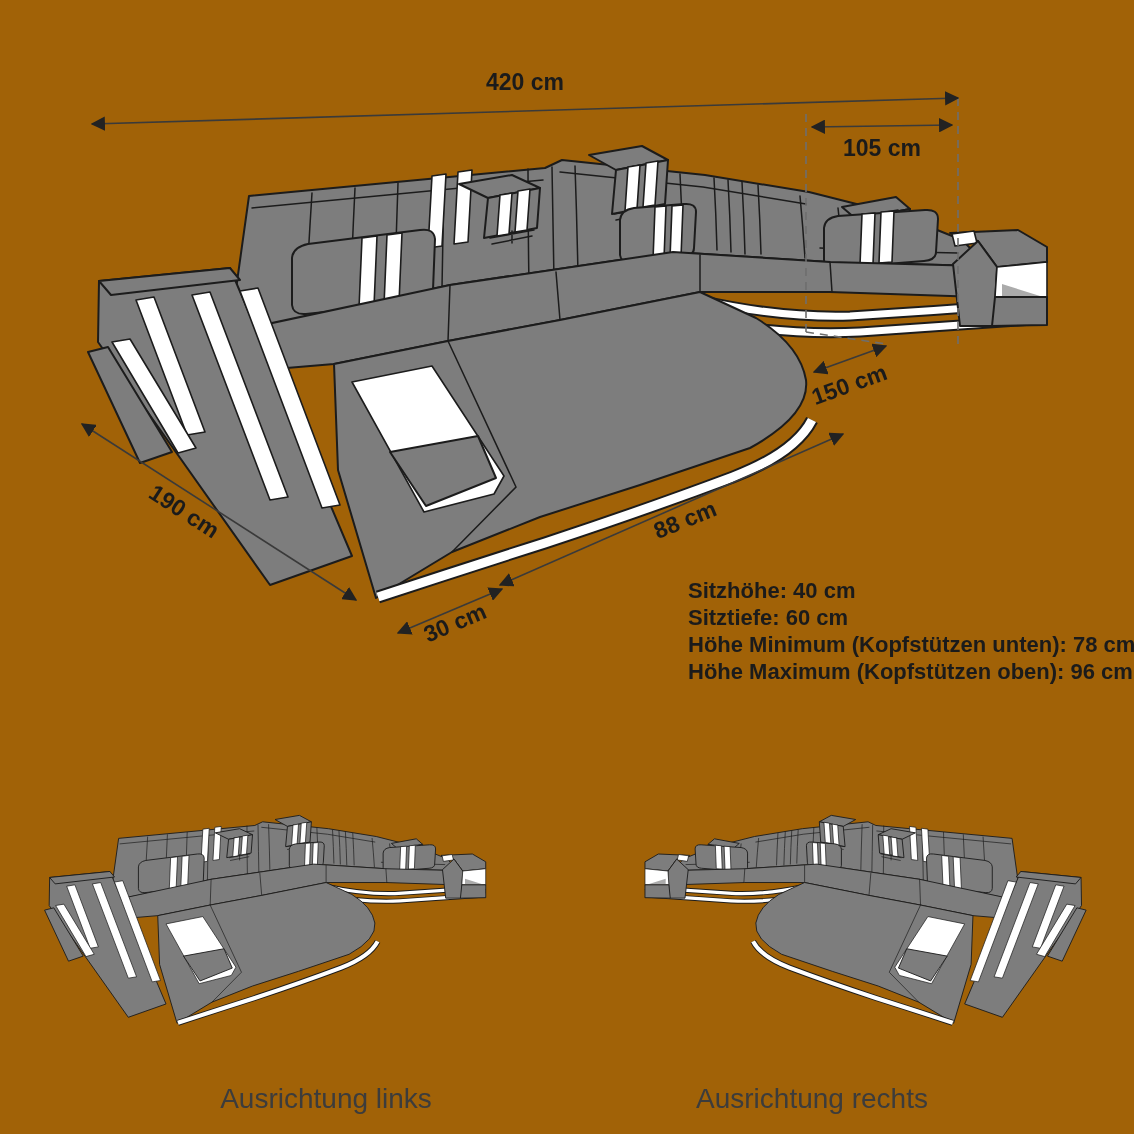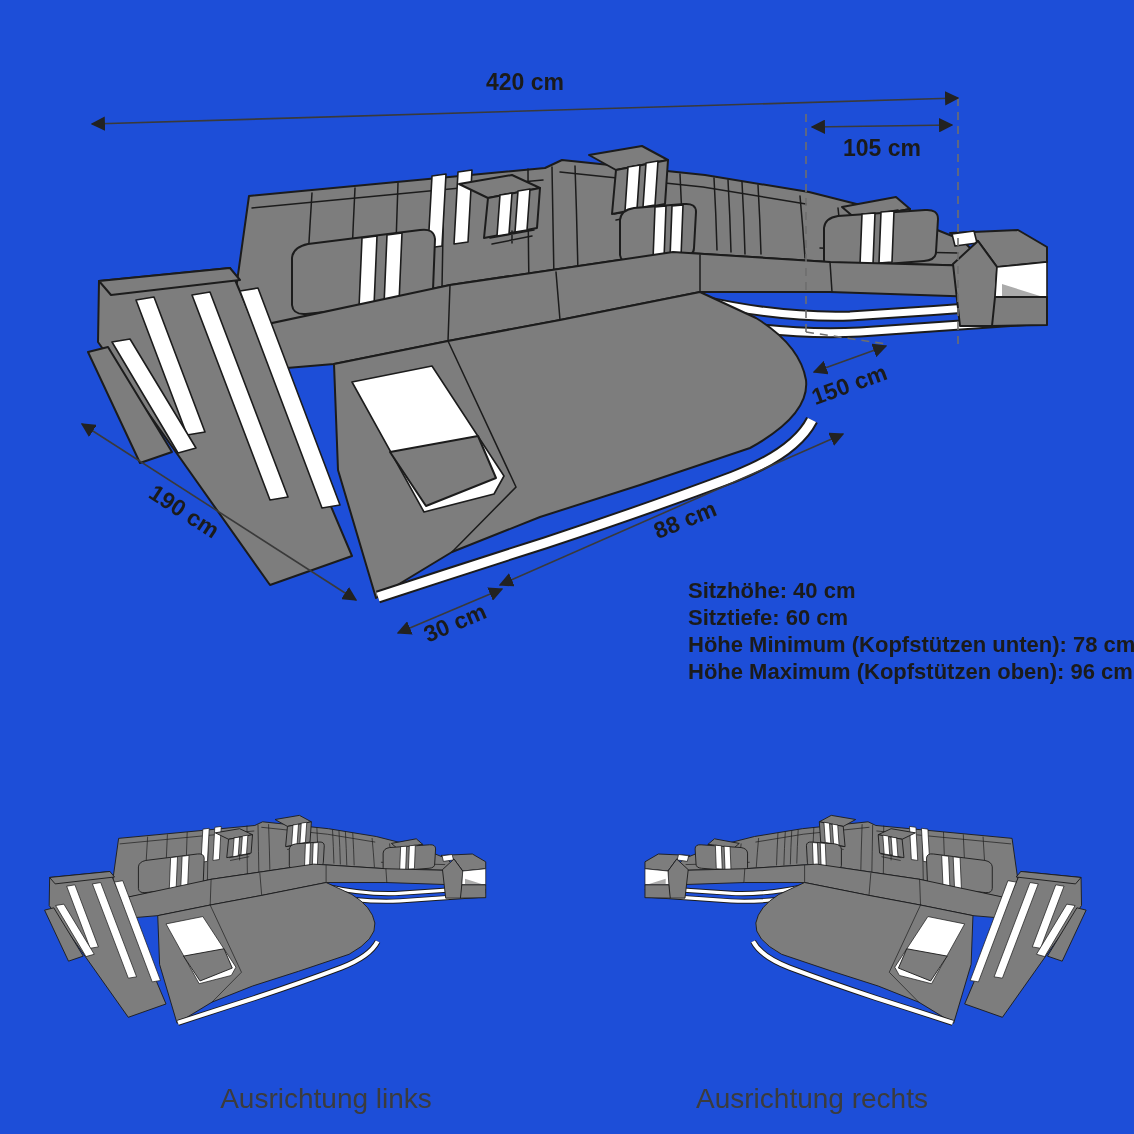--- a/index.html
+++ b/index.html
@@ -1,16 +1,16 @@
 <!DOCTYPE html>
 <html><head>
 <meta charset="utf-8">
 <style>
   html,body{margin:0;padding:0;background:#ffffff;}
-  .stage{position:relative;width:1134px;height:1134px;background:#1d4ed8;overflow:hidden;
+  .stage{position:relative;width:1134px;height:1134px;background:#a16207;overflow:hidden;
          font-family:"Liberation Sans", sans-serif;}
   svg{display:block}
   .sofa-fill{fill:#7d7d7d;stroke:#1c1c1c;stroke-width:2;stroke-linejoin:round;}
   .sofa-white{fill:#ffffff;stroke:#1c1c1c;stroke-width:1.6;stroke-linejoin:round;}
   .seam{fill:none;stroke:#1c1c1c;stroke-width:1.5;stroke-linecap:round;}
   .dimline{stroke:#3a3a3a;stroke-width:1.6;fill:none;}
   .dashline{stroke:#6e6e6e;stroke-width:1.6;fill:none;stroke-dasharray:8 6;}
   .dimtext{font-size:23px;font-weight:700;fill:#1b1b1b;}
   .spectext{font-size:22px;font-weight:700;fill:#1b1b1b;}
   .caption{font-size:28px;font-weight:400;fill:#3c3c3c;}

